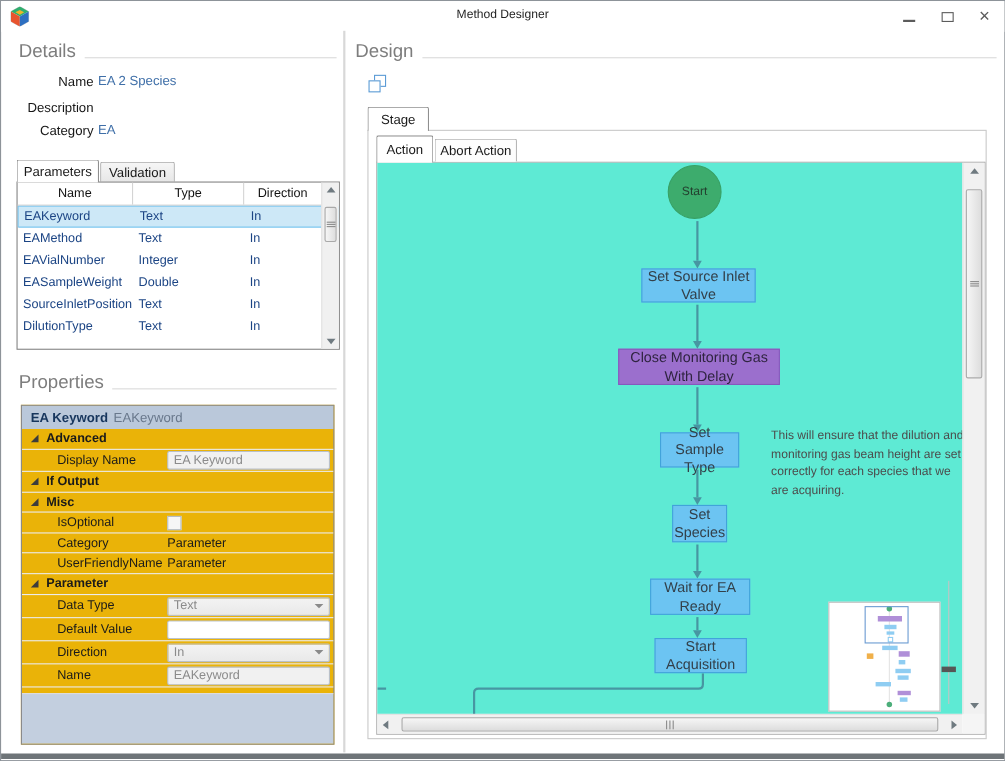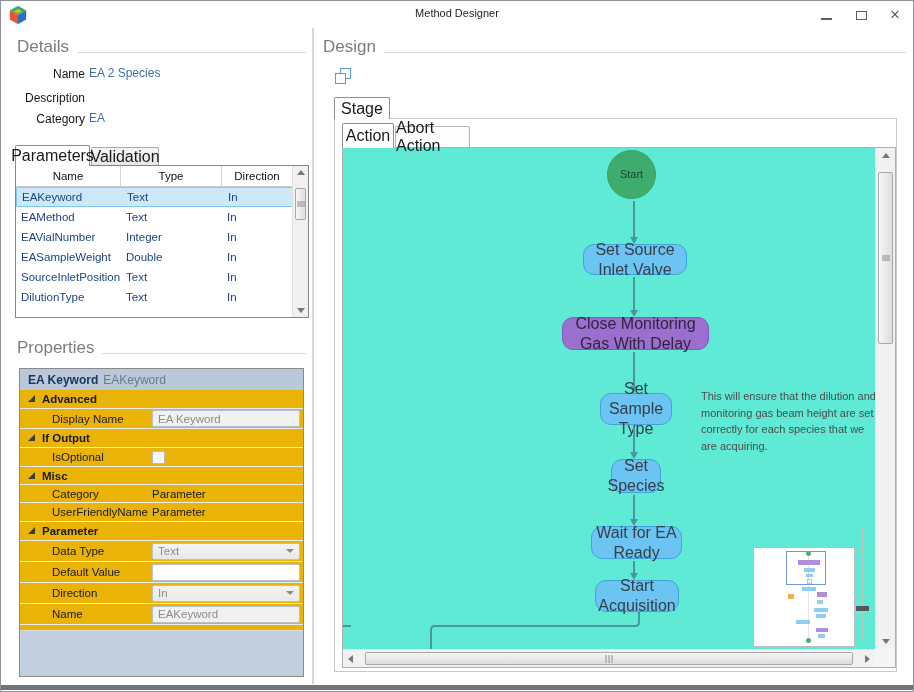--- a/index.html
+++ b/index.html
@@ -19,21 +19,21 @@
   
   .heading { position:absolute; display:flex; align-items:flex-end; gap:8px; font-size:17px; color:#7d7d7d; height:22px; }
   .heading .rule { flex:1; border-bottom:1px solid #dadada; margin-bottom:4px; }
 
   
   .fld-label { position:absolute; left:16px; width:68px; text-align:right; font-size:12px; color:#161616; }
   .fld-value { position:absolute; left:88px; font-size:12px; color:#3f6fa8; }
 
   
   .tab { position:absolute; background:#fff; border:1px solid #8f8f8f; border-bottom:none;
-         border-radius:2px 2px 0 0; font-size:16px; color:#1a1a1a;
+         border-radius:2px 2px 0 0; font-size:12px; color:#1a1a1a;
          display:flex; align-items:center; justify-content:center; z-index:3; }
   .tab.inactive { background:linear-gradient(#f6f6f6,#e6e6e6); border-color:#a9a9a9; z-index:1; }
 
   
   #param-table { position:absolute; left:14px; top:164px; width:294px; height:153px;
                  border:1px solid #848484; background:#fff; z-index:2; }
   .t-head { display:flex; height:21px; border-bottom:1px solid #cfcfcf; font-size:11.5px; color:#111;
             align-items:center; }
   .t-head span { text-align:center; border-right:1px solid #d4d4d4; line-height:20px; height:100%;}
   .t-row { display:flex; height:20px; align-items:center; font-size:11.5px; color:#1b4484; }
@@ -90,21 +90,21 @@
                  border:1px solid #c9c9c9; background:#fff; z-index:0; }
   #canvas { position:absolute; left:341px; top:146px; width:554px; height:521px;
             border:1px solid #b0b0b0; background:#fff; z-index:2; }
   #canvas-content { position:absolute; left:0; top:0; right:20px; bottom:18px; overflow:hidden; background:#5eead4; }
   #v-scroll { position:absolute; right:0; top:0; bottom:18px; width:20px; background:#f1f1f1; border-left:1px solid #e3e3e3; }
   #h-scroll { position:absolute; left:0; bottom:0; right:20px; height:18px; background:#f1f1f1; border-top:1px solid #e3e3e3; }
   #sb-corner { position:absolute; right:0; bottom:0; width:20px; height:18px; background:#f5f5f5; }
 
   
   .node { position:absolute; display:flex; align-items:center; justify-content:center; text-align:center;
-          font-size:16px; color:#33404a; line-height:1.25; padding:1px 2px;border-radius:11px; }
+          font-size:13px; color:#33404a; line-height:1.25; padding:1px 2px; }
   .node-blue { background:#6cc4f2; border:1px solid #41a3da; }
   .node-purple { background:#9b6fcd; border:1px solid #8659bd; color:#2f2440; }
   #node-start { border-radius:50%; background:#3dac6d; border:1px solid #38a065; font-size:11px; color:#24402f; }
   .varrow { position:absolute; width:2px; background:#4796a2; }
   .varrow::after { content:""; position:absolute; left:-3px; bottom:-7px; width:0; height:0;
                    border-left:4px solid transparent; border-right:4px solid transparent;
                    border-top:7px solid #4796a2; }
   #annotation { position:absolute; left:358px; top:240px; width:182px; font-size:11px; color:#4c4c4c; line-height:1.5; }
 
   
@@ -229,30 +229,30 @@
       <span class="pg-label">Display Name</span>
       <span class="pg-val">
           <span class="field">EA Keyword</span>
         </span>
     </div>
 
     <div class="pg-row pg-group" style="height:19px">
       <span class="exp"></span>
       <span>If Output</span>
     </div>
-    <div class="pg-row" style="height:19px">
-      <span class="pg-label">IsOptional</span>
-      <span class="pg-val">
-          <span class="checkbox"></span>
-        </span>
-    </div>
-
     <div class="pg-row pg-group" style="height:18px">
       <span class="exp"></span>
       <span>Misc</span>
+    </div>
+
+    <div class="pg-row" style="height:19px">
+      <span class="pg-label">IsOptional</span>
+      <span class="pg-val">
+          <span class="checkbox"></span>
+        </span>
     </div>
     <div class="pg-row" style="height:18px">
       <span class="pg-label">Category</span>
       <span class="pg-val pg-text">Parameter</span>
     </div>
     <div class="pg-row" style="height:19px">
       <span class="pg-label">UserFriendlyName</span>
       <span class="pg-val pg-text">Parameter</span>
     </div>
 

